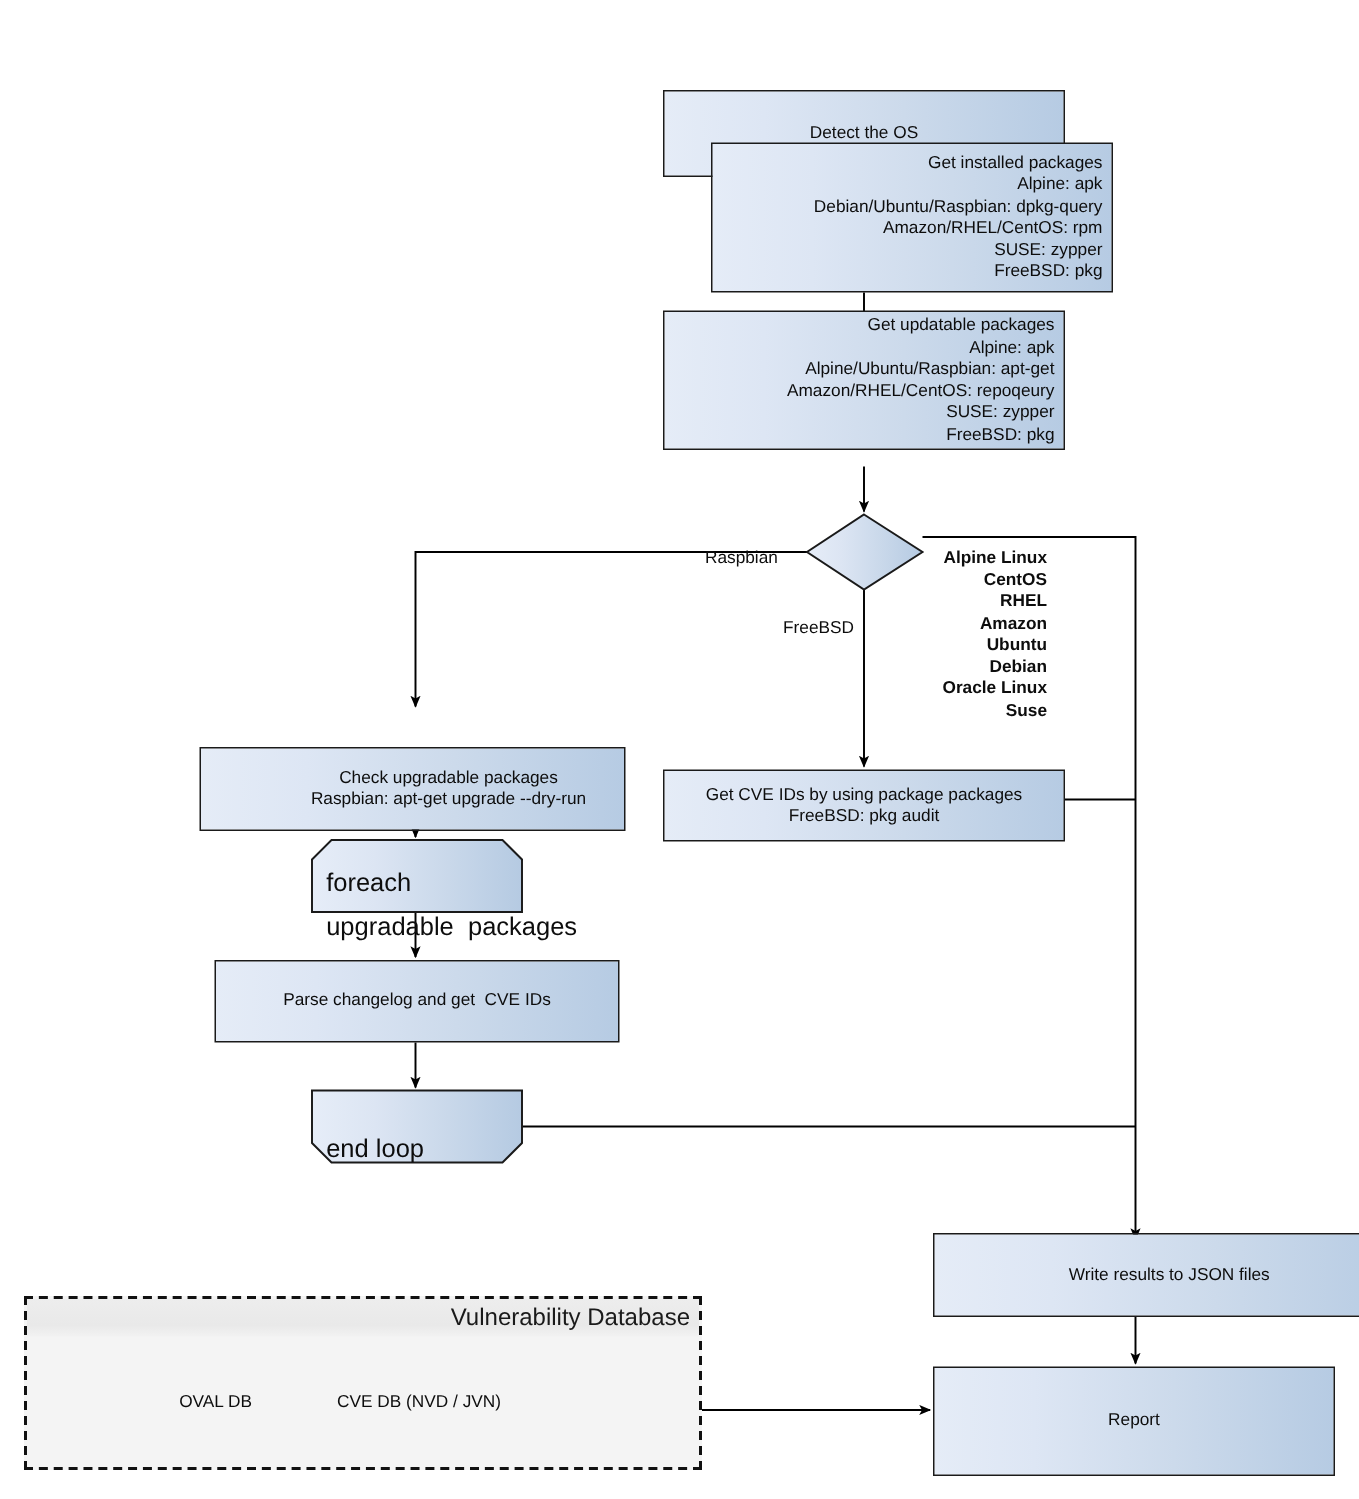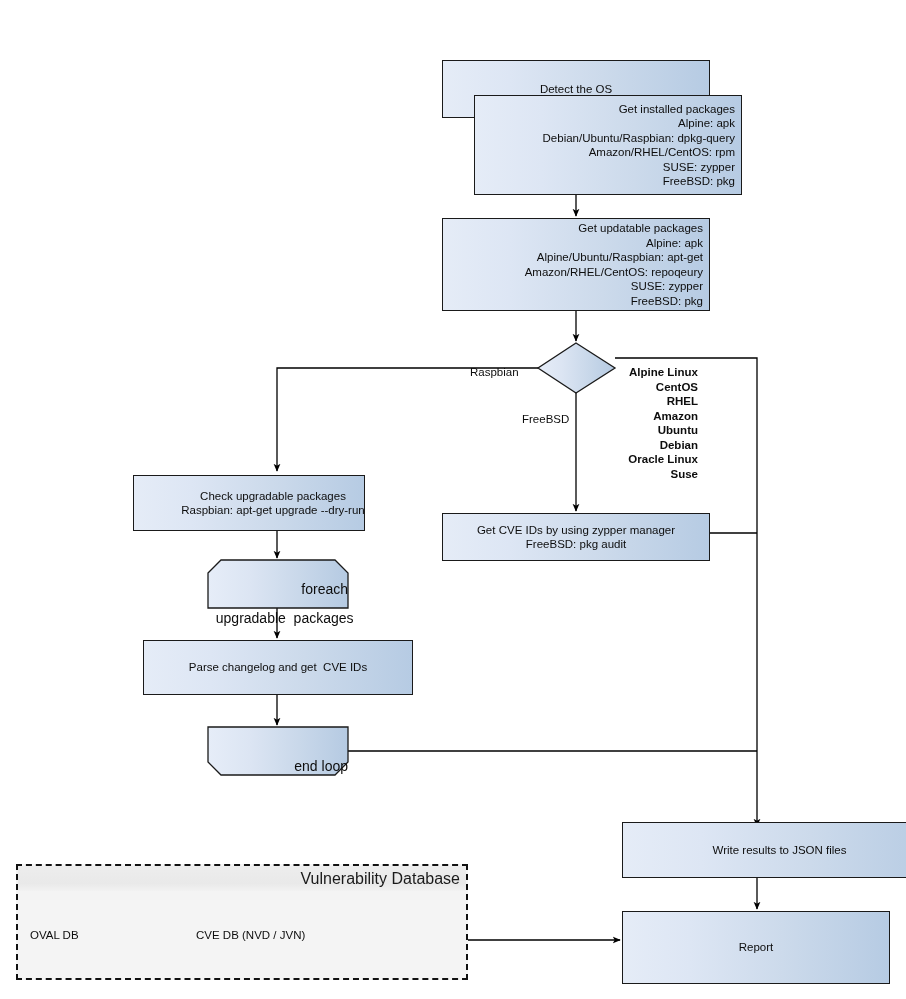--- a/index.html
+++ b/index.html
@@ -74,31 +74,31 @@
     justify-content: flex-end;
     padding-right: 6px;
     box-sizing: border-box;
     font-size: 16px;
     color: #1a1a1a;
   }
   .cyl-label {
     position: absolute;
     font-size: 11.5px;
     color: #0d0d0d;
-    text-align: left;
+    text-align: right;
     z-index: 6;
     white-space: nowrap;
   }
   .node-label-abs {
     position: absolute;
     z-index: 6;
-    font-size: 14px;
+    font-size: 17px;
     line-height: 14.5px;
     color: #0d0d0d;
-    text-align: right;
+    text-align: left;
     white-space: pre;
     pointer-events: none;
   }
 </style>
 </head>
 <body>
 
 <svg id="canvas" viewBox="0 0 906 999">
   <defs>
     <linearGradient id="nodeGrad" x1="0" y1="0" x2="1" y2="0">
@@ -185,49 +185,49 @@
 
 <div class="node right-align" style="left:442px; top:95px; width:268px; height:100px;margin-left:32px;">
   <span class="line">Get installed packages</span>
   <span class="line">Alpine: apk</span>
   <span class="line">Debian/Ubuntu/Raspbian: dpkg-query</span>
   <span class="line">Amazon/RHEL/CentOS: rpm</span>
   <span class="line">SUSE: zypper</span>
   <span class="line">FreeBSD: pkg</span>
 </div>
 
-<div class="node right-align" style="left:442px; top:218px; width:268px; height:93px;">
+<div class="node right-align" style="left:442px; top:207px; width:268px; height:93px;">
   <span class="line">Get updatable packages</span>
   <span class="line">Alpine: apk</span>
   <span class="line">Alpine/Ubuntu/Raspbian: apt-get</span>
   <span class="line">Amazon/RHEL/CentOS: repoqeury</span>
   <span class="line">SUSE: zypper</span>
   <span class="line">FreeBSD: pkg</span>
 </div>
 
-<div class="node" style="left:133px; top:475px; width:232px; height:56px;padding-left:48px;">
+<div class="node" style="left:133px; top:498px; width:284px; height:56px;padding-left:48px;">
   <span class="line">Check upgradable packages</span>
   <span class="line">Raspbian: apt-get upgrade --dry-run</span>
 </div>
 
 <div class="node-label-abs" style="left:208px; top:567px; width:140px;">
   <span class="line">foreach</span><br>
   <span class="line">upgradable  packages</span>
 </div>
 
 <div class="node" style="left:143px; top:640px; width:270px; height:55px;text-align:right;">
   <span class="line">Parse changelog and get  CVE IDs</span>
 </div>
 
 <div class="node-label-abs" style="left:208px; top:744px; width:140px;">
   <span class="line">end loop</span>
 </div>
 
 <div class="node" style="left:442px; top:513px; width:268px; height:48px;">
-  <span class="line">Get CVE IDs by using zypper manager</span>
+  <span class="line">Get CVE IDs by using package packages</span>
   <span class="line">FreeBSD: pkg audit</span>
 </div>
 
 <div class="node" style="left:622px; top:822px; width:315px; height:56px;">
   <span class="line">Write results to JSON files</span>
 </div>
 
 <div class="node" style="left:622px; top:911px; width:268px; height:73px;">
   <span class="line">Report</span>
 </div>

